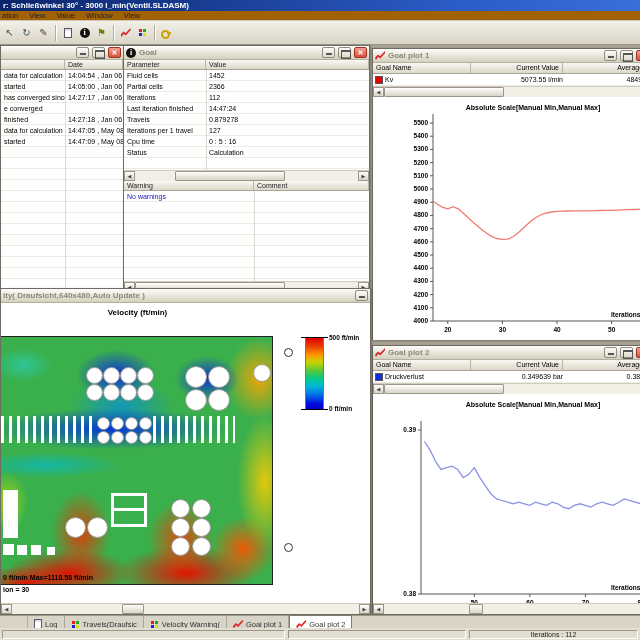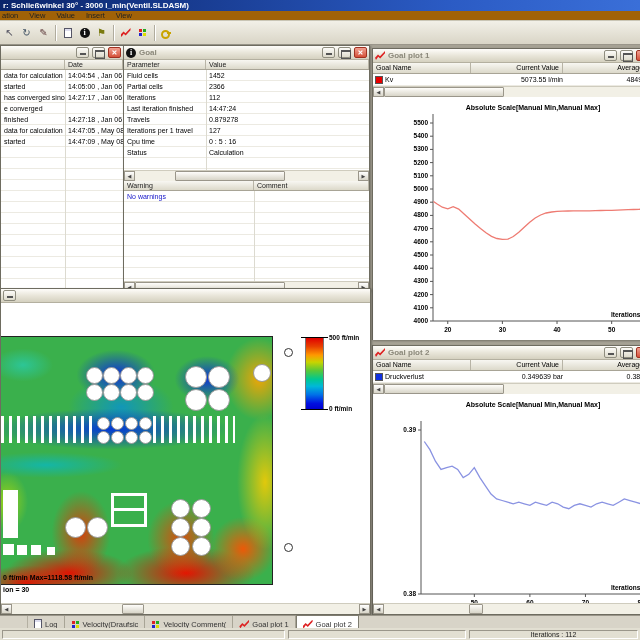--- a/index.html
+++ b/index.html
@@ -103,21 +103,21 @@
 </head>
 <body>
 
 <div class="titlebar-app">
   <span>r: Schließwinkel 30° - 3000 l_min(Ventil.SLDASM)</span>
 </div>
 <div class="menubar" id="menu-bar">
     <span class="menu-item">ation</span>
     <span class="menu-item">View</span>
     <span class="menu-item">Value</span>
-    <span class="menu-item">Insert</span>
+    <span class="menu-item">Window</span>
     <span class="menu-item">View</span>
   </div>
 <div class="toolbar" id="toolbar">
     <span class="tb-btn">
       <span class="tb-glyph" style="color: rgb(68, 68, 85);">↖</span>
     </span>
     <span class="tb-btn">
       <span class="tb-glyph" style="color: rgb(68, 85, 102);">↻</span>
     </span>
     <span class="tb-btn">
@@ -385,23 +385,25 @@
     <span class="sbtn">◀</span>
     <span class="strack" style="max-width:85px;"></span>
     <span class="sthumb" style="width:14px;"></span>
     <span class="strack"></span>
 
   </div>
 </div>
 
 <div class="win" id="velocity-window" style="left:0;top:288px;width:371px;height:327px;">
   <div class="win-tb">
+    <span class="win-title">ity( Draufsicht,640x480,Auto Update )</span>
     <span class="ctrl min"></span>
   </div>
   <div id="velocity-canvas">
+    <div class="vel-title">Velocity (ft/min)</div>
 
     <div class="contour">
 
       <div class="wc" style="left:85px;top:30px;width:17px;height:17px;"></div>
       <div class="wc" style="left:102px;top:30px;width:17px;height:17px;"></div>
       <div class="wc" style="left:119px;top:30px;width:17px;height:17px;"></div>
       <div class="wc" style="left:136px;top:30px;width:17px;height:17px;"></div>
       <div class="wc" style="left:85px;top:47px;width:17px;height:17px;"></div>
       <div class="wc" style="left:102px;top:47px;width:17px;height:17px;"></div>
       <div class="wc" style="left:119px;top:47px;width:17px;height:17px;"></div>
@@ -459,25 +461,25 @@
 </div>
 
 <div class="tabbar" id="tabbar">
   <span class="tab-spacer"></span>
 <div class="tab">
       <span class="doc-icon"></span>
       <span>Log</span>
     </div>
     <div class="tab">
       <span class="dots-icon"></span>
-      <span>Velocity(Draufsic</span>
+      <span>Travels(Draufsic</span>
     </div>
     <div class="tab">
       <span class="dots-icon"></span>
-      <span>Velocity Comment(</span>
+      <span>Velocity Warning(</span>
     </div>
     <div class="tab">
       <span class="zigzag-icon"></span>
       <span>Goal plot 1</span>
     </div>
     <div class="tab active">
       <span class="zigzag-icon"></span>
       <span>Goal plot 2</span>
     </div>
   </div>

